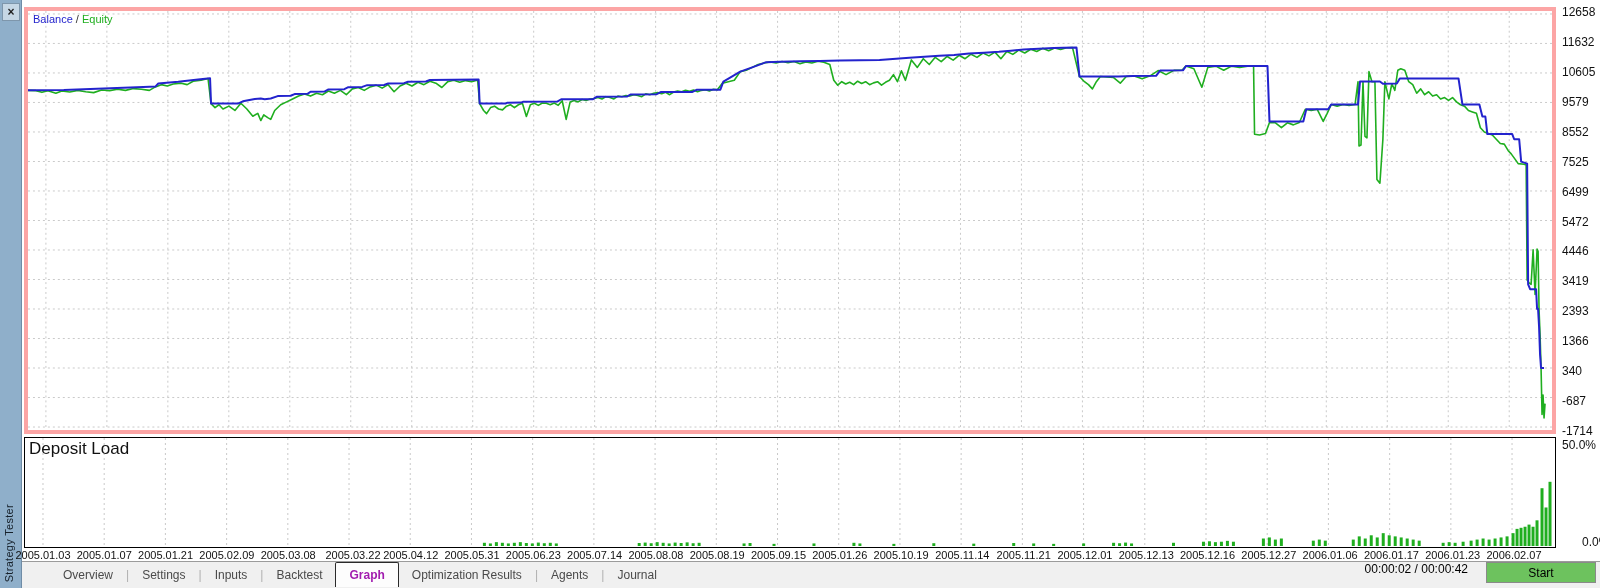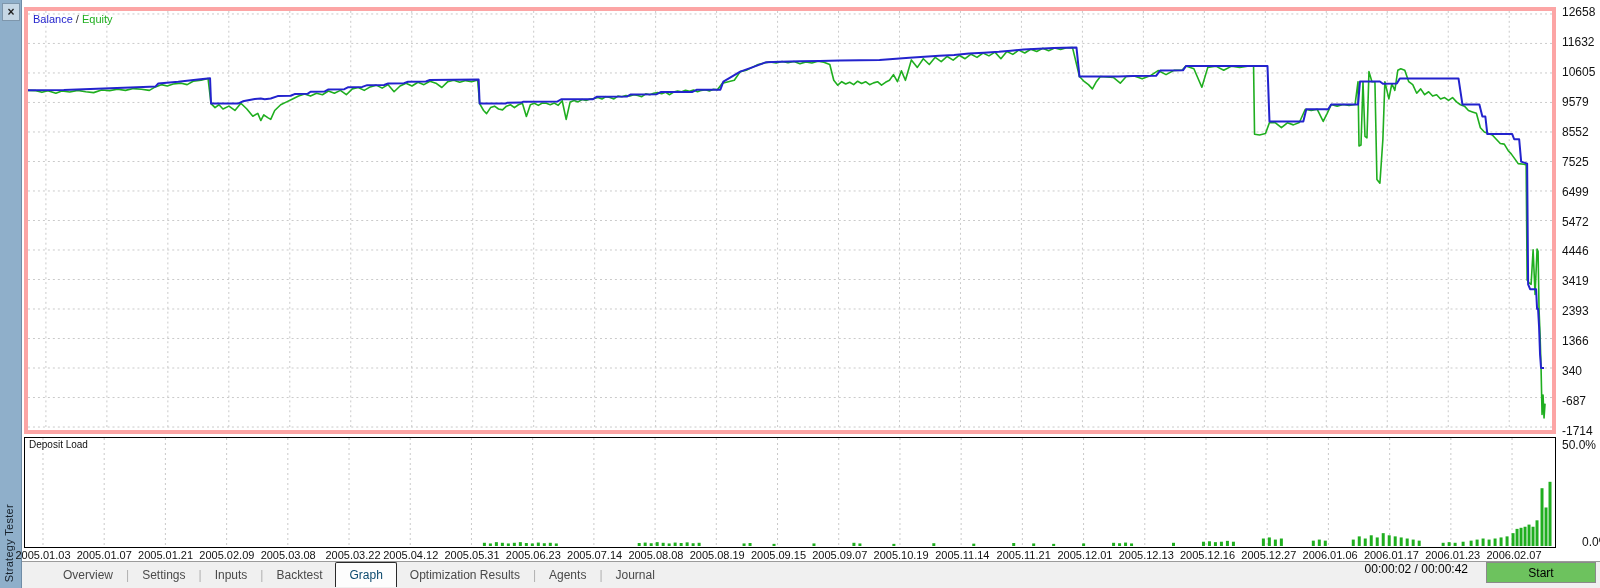--- a/index.html
+++ b/index.html
@@ -20,38 +20,38 @@
   .main-chart-panel { position:absolute; left:2px; top:7px; right:44px; height:427px;
     background:#ffffff; border:4px solid #fca5a5; }
   .main-chart-panel svg, .deposit-panel svg { width:100%; height:100%; display:block; }
   .legend { position:absolute; left:5px; top:2px; font-size:11px; background:transparent; }
   .legend .bal { color:#2323cd; }
   .legend .sep { color:#333; }
   .legend .eq  { color:#1fae1f; }
 
   .deposit-panel { position:absolute; left:2px; top:437px; right:44px; height:111px;
     background:#ffffff; border:1px solid #000; }
-  .dep-label { position:absolute; left:4px; top:1px; font-size:10px; color:#111; }
+  .dep-label { position:absolute; left:4px; top:1px; font-size:17px; color:#111; }
 
   .y-axis-main, .y-axis-dep { position:absolute; right:0; width:44px; overflow:visible; }
   .y-axis-main { top:7px; height:427px; }
   .y-axis-dep  { top:437px; height:111px; }
   .y-tick { position:absolute; left:6px; font-size:12px; color:#111; white-space:nowrap; }
 
   .x-axis { position:absolute; left:2px; top:548px; right:44px; height:13px; overflow:visible; }
   .x-tick { position:absolute; top:1px; transform:translateX(-50%); font-size:11px; color:#111; white-space:nowrap; }
 
   
   .bottom-bar { position:absolute; left:22px; top:561px; width:1578px; height:27px;
     background:#f0f0f0; border-top:1px solid #9b9b9b; display:flex; align-items:center; }
   .tabs { display:flex; align-items:center; padding-left:28px; height:100%; }
   .tab { padding:0 13px; font-size:12px; color:#4a4a4a; cursor:pointer; line-height:25px; }
   .tab-divider { color:#b0b0b0; font-size:12px; }
   .tab.active { background:#fdfdfd; border:1px solid #2a2a2a; border-bottom:none;
-    font-weight:normal; color:#0c4a6e; margin-top:-1px; line-height:24px; border-radius:2px 2px 0 0; }
+    font-weight:bold; color:#a21caf; margin-top:-1px; line-height:24px; border-radius:2px 2px 0 0; }
   .status { margin-left:auto; display:flex; align-items:flex-start; height:100%; }
   .elapsed { font-size:12px; color:#000; margin-right:18px; }
   .start-btn { width:110px; height:21px; margin-right:4px; background:#6dc25e;
     border:1px solid #8a8a8a; font-size:12px; color:#000; cursor:pointer; }
 </style>
 </head>
 <body>
 
 <div class="tester-strip">
   <button class="close-btn">×</button>
@@ -260,21 +260,21 @@
       <div class="x-tick" style="left: 202.875px;">2005.02.09</div>
       <div class="x-tick" style="left: 264.167px;">2005.03.08</div>
       <div class="x-tick" style="left: 313px; margin-left: 16px;">2005.03.22</div>
       <div class="x-tick" style="left: 386.75px;">2005.04.12</div>
       <div class="x-tick" style="left: 448.042px;">2005.05.31</div>
       <div class="x-tick" style="left: 509.333px;">2005.06.23</div>
       <div class="x-tick" style="left: 570.625px;">2005.07.14</div>
       <div class="x-tick" style="left: 631.917px;">2005.08.08</div>
       <div class="x-tick" style="left: 693.208px;">2005.08.19</div>
       <div class="x-tick" style="left: 754.5px;">2005.09.15</div>
-      <div class="x-tick" style="left: 815.792px;">2005.09.07</div>
+      <div class="x-tick" style="left: 815.792px;">2005.01.26</div>
       <div class="x-tick" style="left: 877.083px;">2005.10.19</div>
       <div class="x-tick" style="left: 938.375px;">2005.11.14</div>
       <div class="x-tick" style="left: 999.667px;">2005.11.21</div>
       <div class="x-tick" style="left: 1060.96px;">2005.12.01</div>
       <div class="x-tick" style="left: 1122.25px;">2005.12.13</div>
       <div class="x-tick" style="left: 1183.54px;">2005.12.16</div>
       <div class="x-tick" style="left: 1244.83px;">2005.12.27</div>
       <div class="x-tick" style="left: 1306.12px;">2006.01.06</div>
       <div class="x-tick" style="left: 1367.42px;">2006.01.17</div>
       <div class="x-tick" style="left: 1428.71px;">2006.01.23</div>

